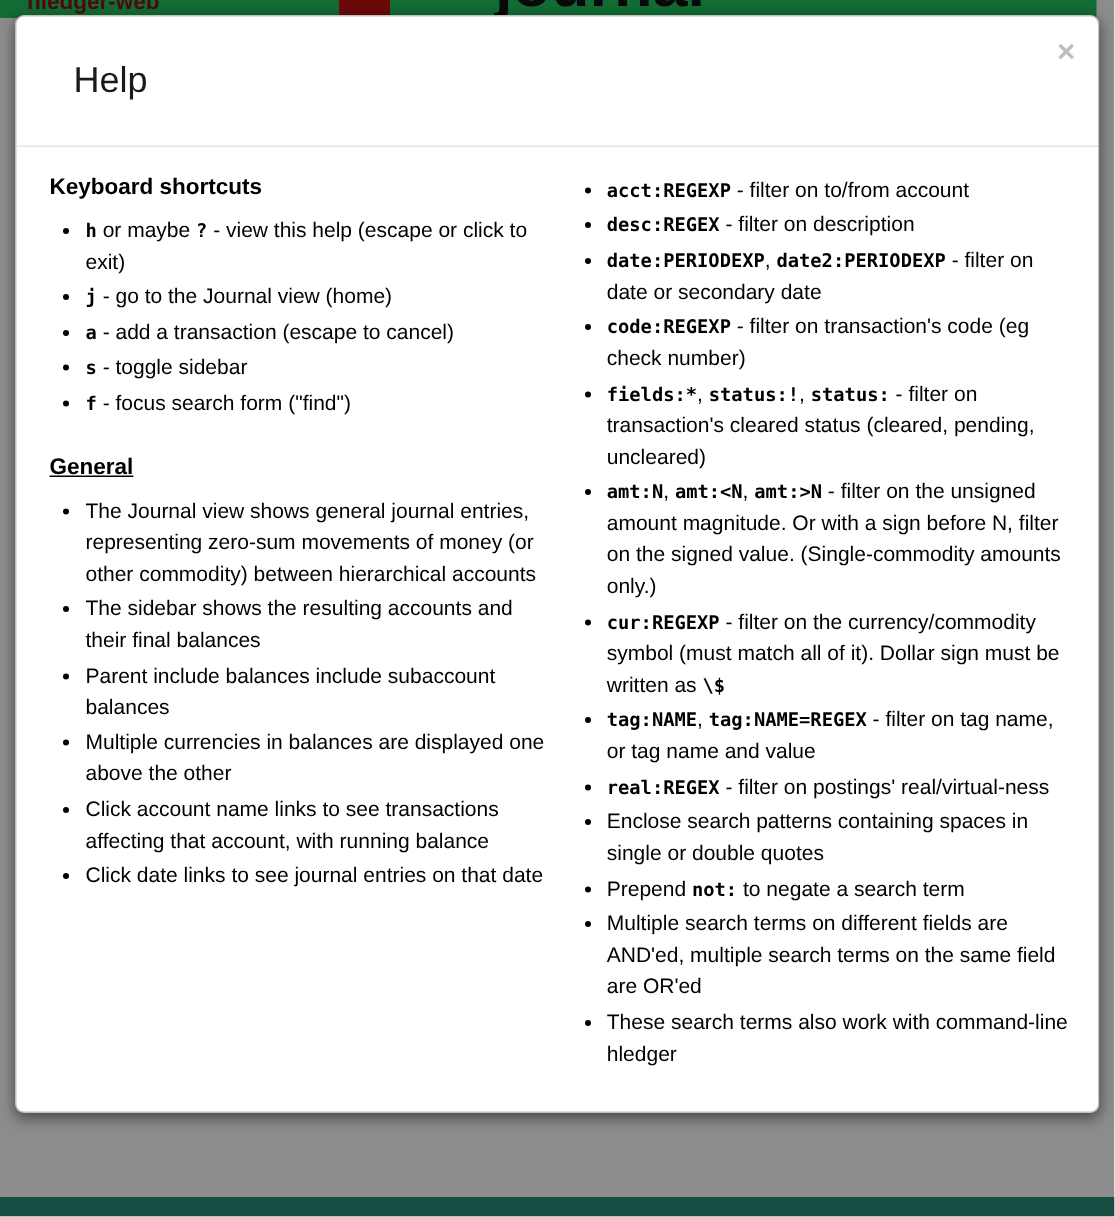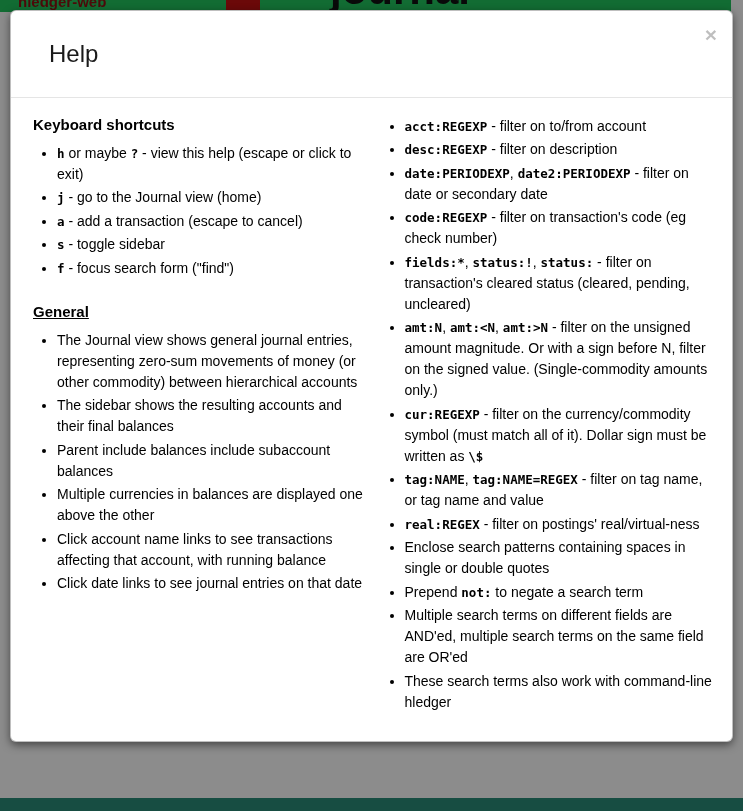--- a/index.html
+++ b/index.html
@@ -138,21 +138,21 @@
           <li>The sidebar shows the resulting accounts and their final balances</li>
           <li>Parent include balances include subaccount balances</li>
           <li>Multiple currencies in balances are displayed one above the other</li>
           <li>Click account name links to see transactions affecting that account, with running balance</li>
           <li>Click date links to see journal entries on that date</li>
         </ul>
       </div>
     <div class="col" id="col-right">
         <ul class="help-list">
           <li><code>acct:REGEXP</code> - filter on to/from account</li>
-          <li><code>desc:REGEXP</code> - filter on description</li>
+          <li><code>desc:REGEX</code> - filter on description</li>
           <li><code>date:PERIODEXP</code>, <code>date2:PERIODEXP</code> - filter on date or secondary date</li>
           <li><code>code:REGEXP</code> - filter on transaction's code (eg check number)</li>
           <li><code>fields:*</code>, <code>status:!</code>, <code>status:</code> - filter on transaction's cleared status (cleared, pending, uncleared)</li>
           <li><code>amt:N</code>, <code>amt:&lt;N</code>, <code>amt:&gt;N</code> - filter on the unsigned amount magnitude. Or with a sign before N, filter on the signed value. (Single-commodity amounts only.)</li>
           <li><code>cur:REGEXP</code> - filter on the currency/commodity symbol (must match all of it). Dollar sign must be written as <code>\$</code></li>
           <li><code>tag:NAME</code>, <code>tag:NAME=REGEX</code> - filter on tag name, or tag name and value</li>
           <li><code>real:REGEX</code> - filter on postings' real/virtual-ness</li>
           <li>Enclose search patterns containing spaces in single or double quotes</li>
           <li>Prepend <code>not:</code> to negate a search term</li>
           <li>Multiple search terms on different fields are AND'ed, multiple search terms on the same field are OR'ed</li>

